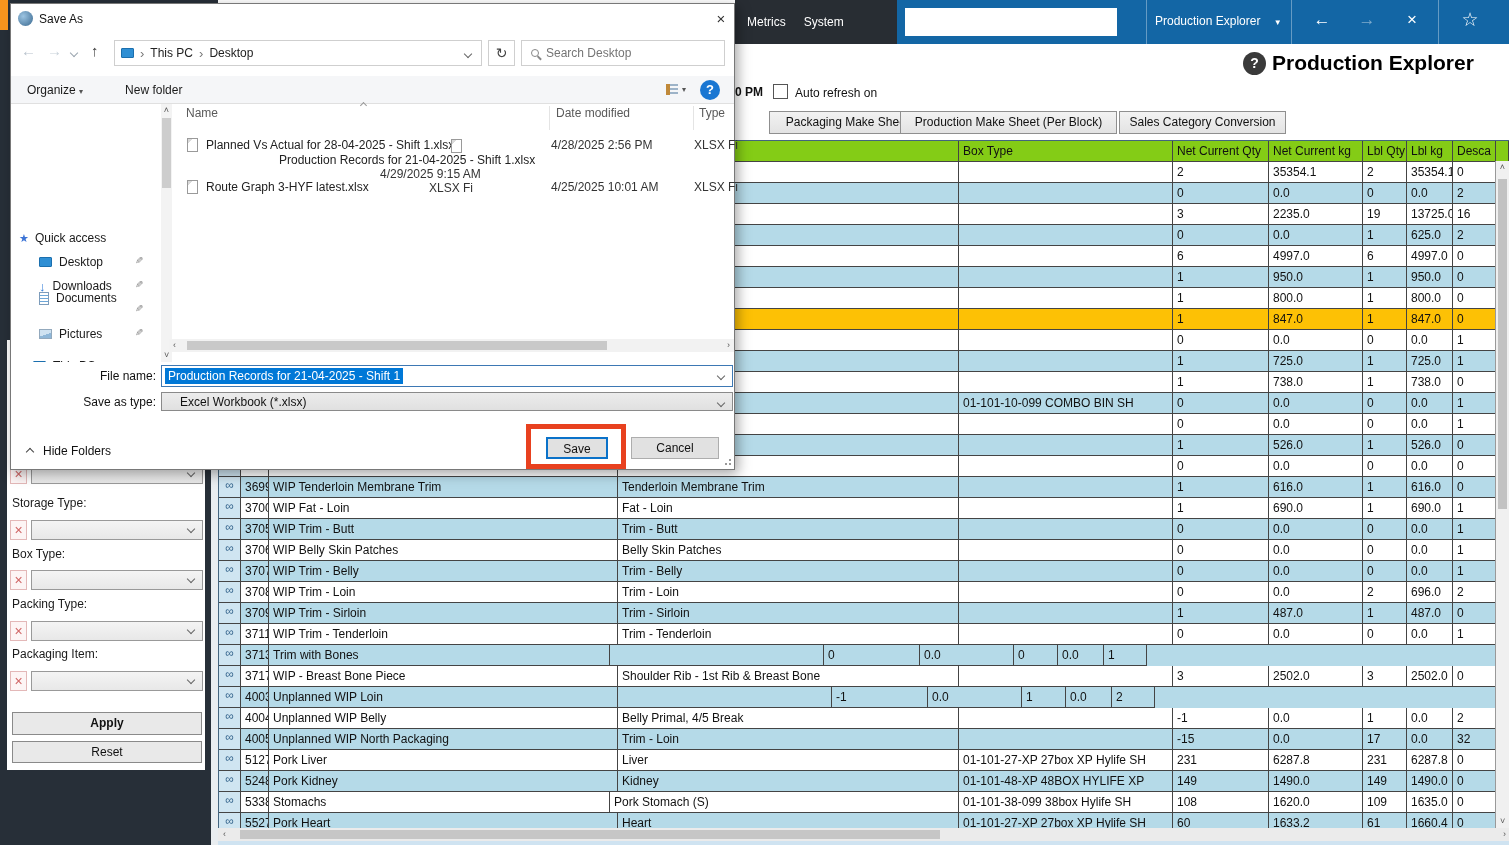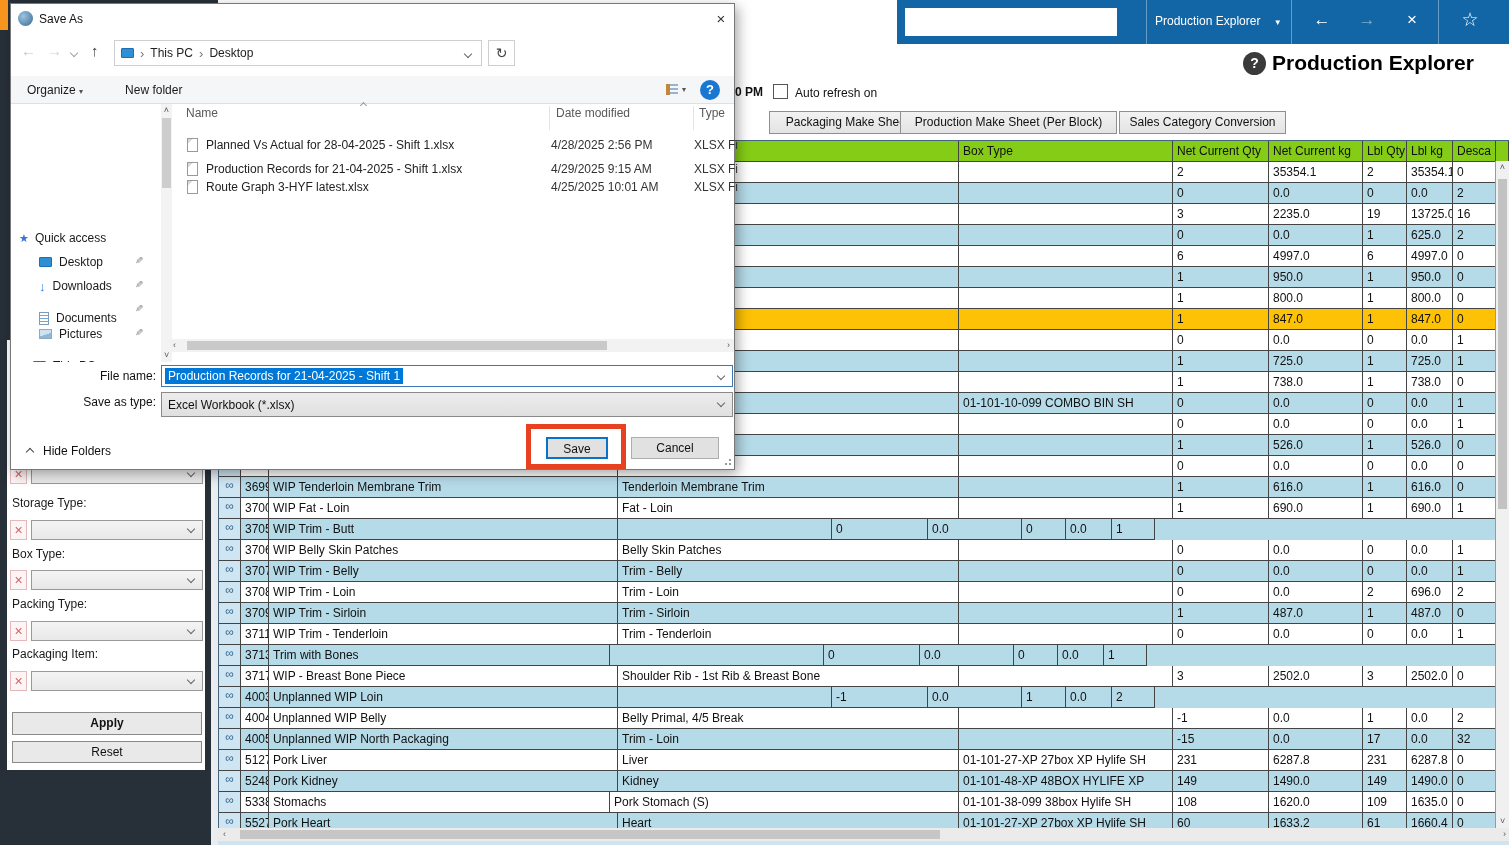--- a/index.html
+++ b/index.html
@@ -75,21 +75,21 @@
 .navthumb{position:absolute;left:1px;top:14px;width:9px;height:70px;background:#cdcdcd}
 .list-head{position:absolute;top:102px;font-size:12px;color:#5a5a5a}
 .colline{position:absolute;top:102px;width:1px;height:24px;background:#e4e4e4}
 .file-row-name{font-size:12px;color:#222}
 .file-page{width:11px;height:14px;background:linear-gradient(135deg,#d9d9d9 3px,#fff 3px);border:1px solid #9a9a9a}
 .list-hscroll{position:absolute;left:158px;top:335px;width:565px;height:13px;background:#f2f2f2}
 .list-hthumb{position:absolute;left:18px;top:2px;width:420px;height:9px;background:#c9c9c9}
 .fn-label{position:absolute;font-size:12px;color:#111;text-align:right;width:95px}
 .fn-combo{position:absolute;left:150px;top:361px;width:572px;height:22px;border:1px solid #3d78b4;background:#fff;display:flex;align-items:center;padding-left:3px}
 .fn-sel{background:#0078d7;color:#fff;font-size:12px;padding:1px 3px;white-space:nowrap}
-.st-combo{position:absolute;left:150px;top:388px;width:572px;height:25px;border:1px solid #8a8a8a;background:linear-gradient(#ececec,#e0e0e0);display:flex;align-items:center;padding-left:6px;font-size:12px}
+.st-combo{position:absolute;left:150px;top:388px;width:572px;height:19px;border:1px solid #8a8a8a;background:linear-gradient(#ececec,#e0e0e0);display:flex;align-items:center;padding-left:18px;font-size:12px}
 .combo-chev{position:absolute;right:8px;top:7px}
 .dlg-btn{position:absolute;height:22px;background:#e1e1e1;text-align:center;line-height:20px;font-size:12px}
 .grip{position:absolute;left:712px;top:455px;width:8px;height:8px;background:
  radial-gradient(circle at 7px 1px,#999 1px,transparent 1.2px),
  radial-gradient(circle at 7px 5px,#999 1px,transparent 1.2px),
  radial-gradient(circle at 3px 5px,#999 1px,transparent 1.2px)}
 .annotation{position:absolute;left:526px;top:424px;width:100px;height:45px;border:5px solid #e8411f;z-index:40}
 .checkbox{position:absolute;width:15px;height:15px;border:1px solid #555;background:#fff;z-index:1}
 </style>
 </head>
@@ -123,20 +123,24 @@
       </div>
       <div class="flt-label" style="top: 647px;">Packaging Item:</div>
       <div class="flt-x" style="top: 671px;">×</div>
       <div class="flt-dd" style="top: 671px;">
         <span class="chev dd-chev"></span>
       </div>
     </div>
   <div class="flt-btn" style="top:712px;height:23px;font-weight:bold">Apply</div>
   <div class="flt-btn" style="top:741px">Reset</div>
 
+  <div class="topbar-dark" id="menu">
+      <div class="menu-item">Metrics</div>
+      <div class="menu-item">System</div>
+    </div>
   <div class="topbar-blue">
     <input class="abs" style="left: 8px; top: 8px; width: 212px; height: 28px; border: none; outline: none;">
     <div class="tb-sep" style="left:249px"></div>
     <div class="abs" style="left:258px;top:14px;color:#fff;font-size:12px">
       <span>Production Explorer</span>
       <span style="font-size:8px;margin-left:10px">▼</span>
     </div>
     <div class="tb-sep" style="left:394px"></div>
     <div class="tb-icon" style="left:412px">←</div>
     <div class="tb-icon" style="left:457px;color:rgba(255,255,255,.45)">→</div>
@@ -373,20 +377,21 @@
           <div class="cell c5">1</div>
           <div class="cell c6">690.0</div>
           <div class="cell c7">1</div>
           <div class="cell c8">690.0</div>
           <div class="cell c9">1</div>
         </div>
         <div class="grow alt">
           <div class="cell c0 linkcell">∞</div>
           <div class="cell c1">3705</div>
           <div class="cell c2">WIP Trim - Butt</div>
+          <div class="cell c3">Trim - Butt</div>
           <div class="cell c4"></div>
           <div class="cell c5">0</div>
           <div class="cell c6">0.0</div>
           <div class="cell c7">0</div>
           <div class="cell c8">0.0</div>
           <div class="cell c9">1</div>
         </div>
         <div class="grow">
           <div class="cell c0 linkcell">∞</div>
           <div class="cell c1">3706</div>
@@ -580,20 +585,24 @@
       <span class="mini-mon"></span>
       <span id="bcrumb-items" style="display:flex;gap:6px">
           <span class="bc-sep">›</span>
           <span>This PC</span>
           <span class="bc-sep">›</span>
           <span>Desktop</span>
         </span>
       <span class="chev abs" style="right:10px;top:10px"></span>
     </div>
     <div class="refresh-btn">↻</div>
+    <div class="dlg-search">
+      <span class="mag"></span>
+      <input placeholder="Search Desktop" style="">
+    </div>
 
     <div class="dlg-toolbar">
       <span class="tb-txt" style="margin-left:16px"><span>Organize</span> <span class="tri">▾</span></span>
       <span class="tb-txt" style="margin-left:42px">New folder</span>
       <span style="margin-left:auto;margin-right:14px;display:flex;align-items:center">
           <span class="viewicon"></span>
           <span class="tri">▾</span>
         </span>
       <span class="help-blue" style="margin-right:14px">?</span>
     </div>
@@ -606,21 +615,21 @@
         <div class="nav-item" style="top: 148px; left: 28px;">
           <span class="mini-mon" style="margin-right: 7px;"></span>
           <span>Desktop</span>
         </div>
         <span class="pin" style="top: 151px; left: 124px; transform: scaleX(-1);">✎</span>
         <div class="nav-item" style="top: 172px; left: 28px;">
           <span class="icon-dl" style="margin-right: 7px;">↓</span>
           <span>Downloads</span>
         </div>
         <span class="pin" style="top: 175px; left: 124px; transform: scaleX(-1);">✎</span>
-        <div class="nav-item" style="top: 204px; left: 28px;">
+        <div class="nav-item" style="top: 184px; left: 28px;">
           <span class="icon-doc" style="margin-right: 7px;"></span>
           <span>Documents</span>
         </div>
         <span class="pin" style="top: 199px; left: 124px; transform: scaleX(-1);">✎</span>
         <div class="nav-item" style="top: 220px; left: 28px;">
           <span class="icon-pic" style="margin-right: 7px;"></span>
           <span>Pictures</span>
         </div>
         <span class="pin" style="top: 223px; left: 124px; transform: scaleX(-1);">✎</span>
         <div class="nav-item" style="top: 252px; left: 22px;">
@@ -640,21 +649,21 @@
     <div class="list-head" style="left:688px">Type</div>
     <div class="colline" style="left:538px"></div>
     <div class="colline" style="left:682px"></div>
     <div id="file-list">
         <div class="abs" style="left: 158px; top: 130px; width: 565px; height: 21px; display: flex; align-items: center;">
           <span class="file-page" style="margin-left: 18px; margin-right: 8px; flex: 0 0 auto;"></span>
           <span class="file-row-name" style="width: 345px; overflow: hidden; white-space: nowrap; flex: 0 0 auto;">Planned Vs Actual for 28-04-2025 - Shift 1.xlsx</span>
           <span class="file-row-name" style="width: 143px; color: rgb(51, 51, 51); flex: 0 0 auto;">4/28/2025 2:56 PM</span>
           <span class="file-row-name" style="width: 45px; color: rgb(51, 51, 51); overflow: hidden; white-space: nowrap; flex: 0 0 auto;">XLSX Fi</span>
         </div>
-        <div class="abs" style="left: 158px; top: 151px; width: 565px; height: 21px; display: flex; align-items: flex-end;">
+        <div class="abs" style="left: 158px; top: 135px; width: 565px; height: 21px; display: flex; align-items: center; flex-direction: column;">
           <span class="file-page" style="margin-left: 18px; margin-right: 8px; flex: 0 0 auto;"></span>
           <span class="file-row-name" style="width: 345px; overflow: hidden; white-space: nowrap; flex: 0 0 auto;">Production Records for 21-04-2025 - Shift 1.xlsx</span>
           <span class="file-row-name" style="width: 143px; color: rgb(51, 51, 51); flex: 0 0 auto;">4/29/2025 9:15 AM</span>
           <span class="file-row-name" style="width: 45px; color: rgb(51, 51, 51); overflow: hidden; white-space: nowrap; flex: 0 0 auto;">XLSX Fi</span>
         </div>
         <div class="abs" style="left: 158px; top: 172px; width: 565px; height: 21px; display: flex; align-items: center;">
           <span class="file-page" style="margin-left: 18px; margin-right: 8px; flex: 0 0 auto;"></span>
           <span class="file-row-name" style="width: 345px; overflow: hidden; white-space: nowrap; flex: 0 0 auto;">Route Graph 3-HYF latest.xlsx</span>
           <span class="file-row-name" style="width: 143px; color: rgb(51, 51, 51); flex: 0 0 auto;">4/25/2025 10:01 AM</span>
           <span class="file-row-name" style="width: 45px; color: rgb(51, 51, 51); overflow: hidden; white-space: nowrap; flex: 0 0 auto;">XLSX Fi</span>

